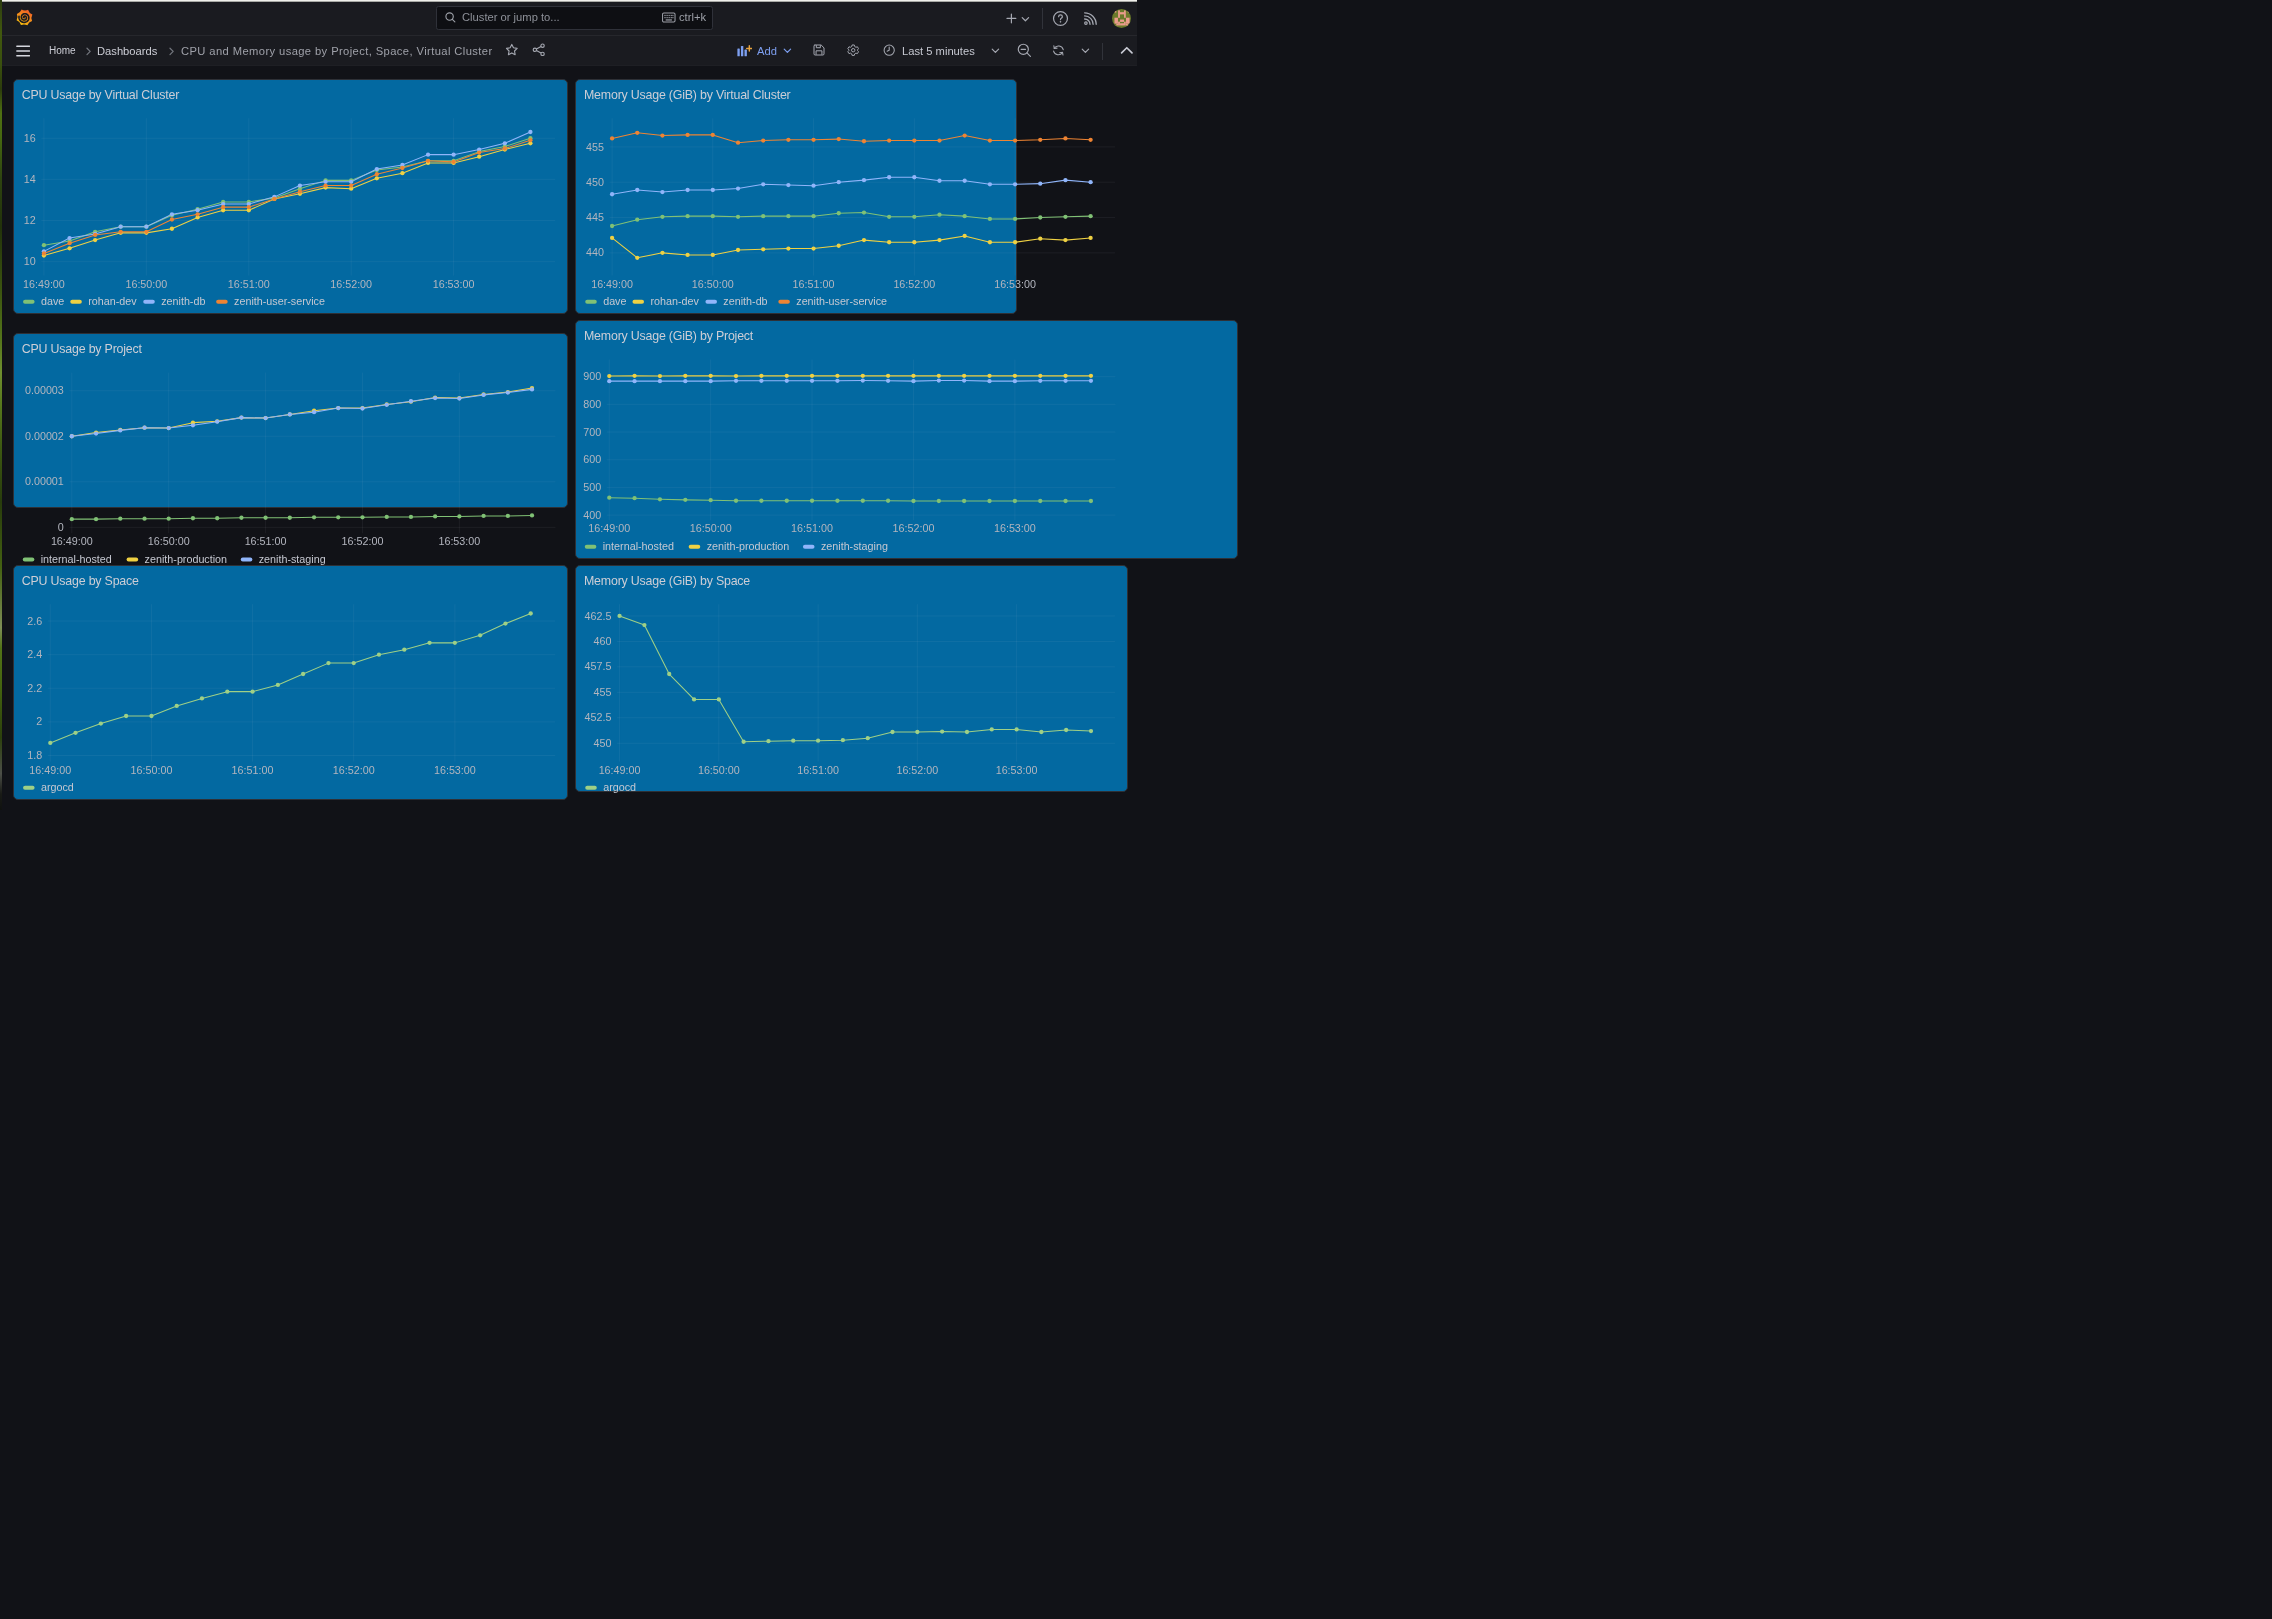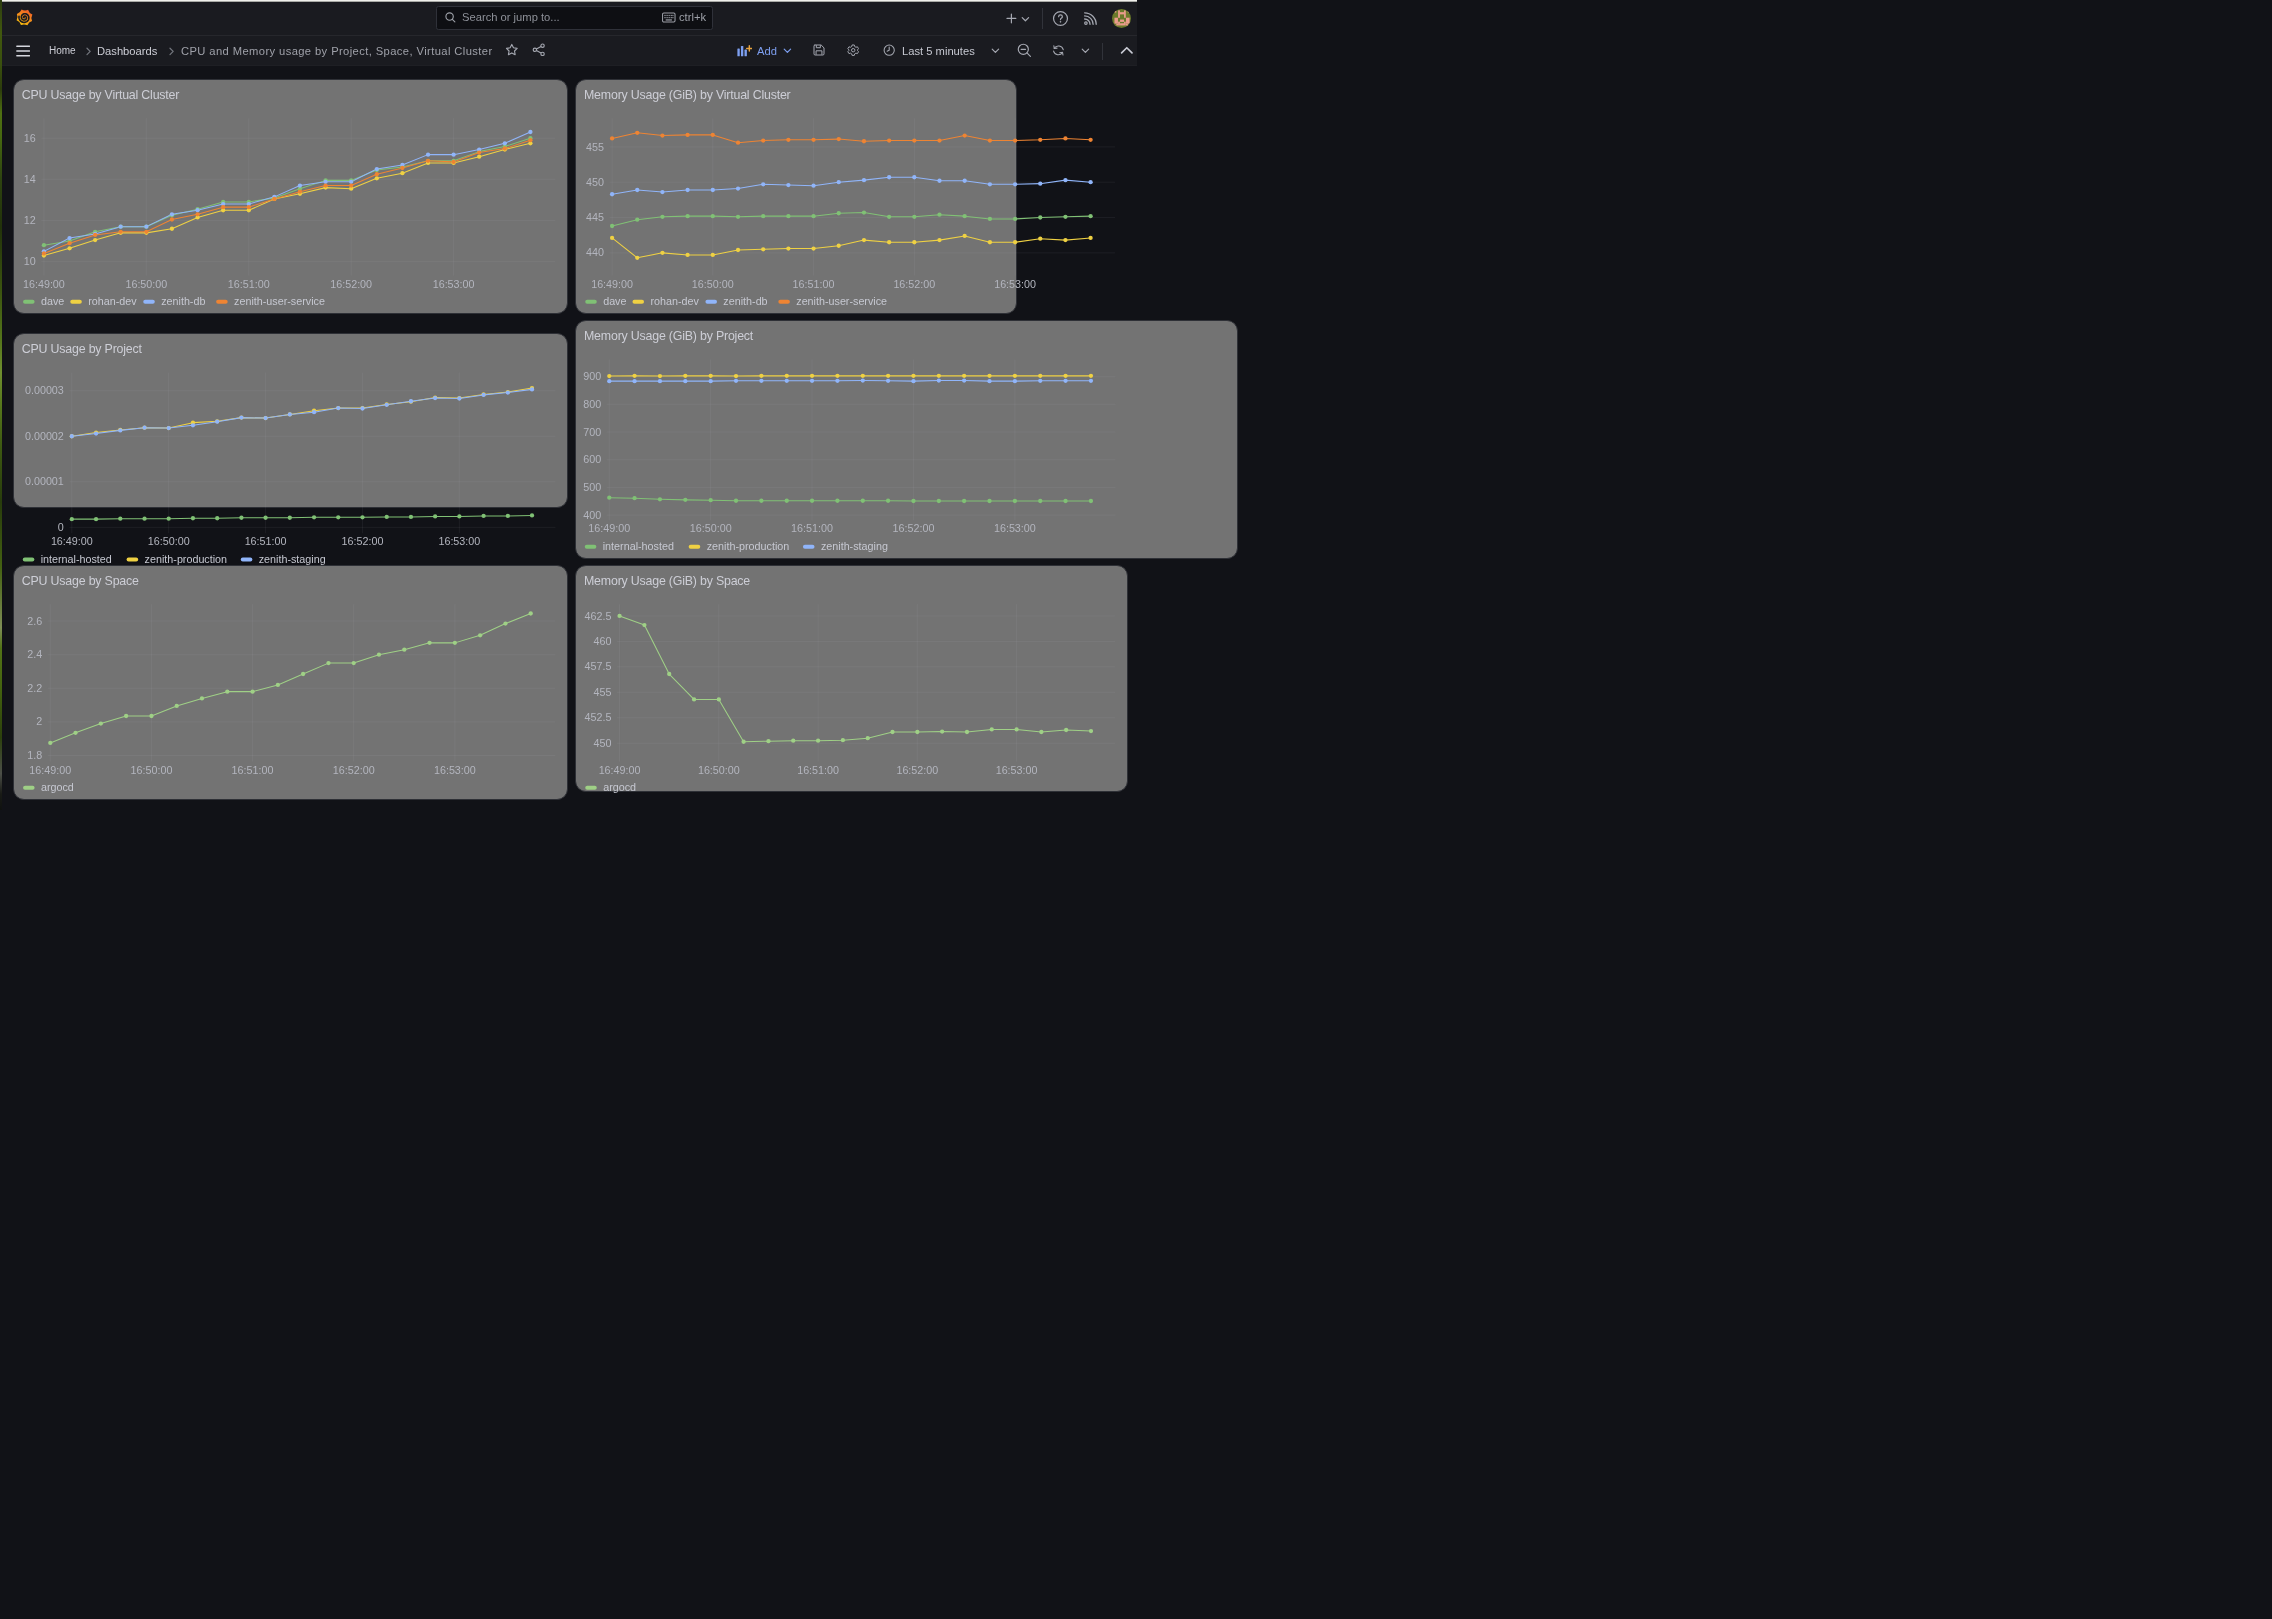--- a/index.html
+++ b/index.html
@@ -5,21 +5,21 @@
 html,body { width:1136px; height:810px; background:#111217; overflow:hidden;
   font-family:"Liberation Sans", sans-serif; -webkit-font-smoothing:antialiased; }
 .abs { position:absolute; }
 #wallpaper { position:absolute; left:0; top:0; width:1.6px; height:810px;
   background:linear-gradient(180deg,#2c3d10 0%,#41580e 4%,#3a500e 8%,#2c3c0c 11%,#4f7012 14%,#466810 17%,#2e4410 22%,#22320a 28%,#3c5510 36%,#55761b 42%,#6f8f2f 46%,#57781c 50%,#3e5a12 55%,#283c0c 62%,#446112 70%,#7e8e55 77.5%,#527317 80%,#44630f 85%,#2c400c 91%,#4c4f48 95.5%,#191b16 98%,#101210 100%);
   }
 #topstrip { position:absolute; left:2px; top:0; width:1135px; height:2.4px; background:#F0F0EC; border-bottom:0.4px solid #A9AAA6; }
 #navbar { position:absolute; left:2px; top:2.4px; width:1135px; height:33px; background:#1A1B20; }
 #crumbbar { position:absolute; left:2px; top:35px; width:1135px; height:31px; background:#1A1B20; border-top:0.8px solid #26272C; border-bottom:0.8px solid #1E1F24;}
 .searchbox { background:#0E0F13; border:0.8px solid #2F3139; border-radius:2.4px; }
-.panel { position:absolute; background:#737373; border:0.8px solid #2E3036; border-radius:11px;padding-left:28px; }
+.panel { position:absolute; background:#0369a1; border:0.8px solid #2E3036; border-radius:5px;padding-left:28px; }
 .ptitle { position:absolute; left:8px; top:7.6px; font-size:12.4px; font-weight:500; color:#CDCED6; letter-spacing:-0.2px; }
 svg { position:absolute; left:0; top:0; }
 text.ax { font-family:"Liberation Sans",sans-serif; font-size:13.5px; fill:#B3B5BE; }
 text.leg { font-family:"Liberation Sans",sans-serif; font-size:13.5px; fill:#C6C8D1; }
 </style></head><body>
 
 <div id="wallpaper"></div>
 <div id="topstrip"></div>
 <div id="navbar"></div>
 <div id="crumbbar"></div>
@@ -31,21 +31,21 @@
       </linearGradient>
     </defs>
 <path fill="url(#glog)" d="M 20.27 8.13 Q 18.09 12.02 19.93 16.09 L 19.93 16.09 Q 15.64 17.30 14.07 21.47 L 14.07 21.47 Q 10.18 19.29 6.11 21.13 L 6.11 21.13 Q 4.90 16.84 0.73 15.27 L 0.73 15.27 Q 2.91 11.38 1.07 7.31 L 1.07 7.31 Q 5.36 6.10 6.93 1.93 L 6.93 1.93 Q 10.82 4.11 14.89 2.27 L 14.89 2.27 Q 16.10 6.56 20.27 8.13 Z"></path>
 <path fill="none" stroke="#1A1B20" stroke-width="2.05" stroke-linecap="round" d="M 10.09 12.07 L 10.01 12.05 L 9.93 12.02 L 9.85 11.98 L 9.77 11.92 L 9.70 11.84 L 9.63 11.75 L 9.58 11.65 L 9.54 11.54 L 9.51 11.42 L 9.50 11.28 L 9.51 11.15 L 9.53 11.01 L 9.58 10.87 L 9.64 10.73 L 9.73 10.59 L 9.83 10.47 L 9.96 10.35 L 10.10 10.24 L 10.26 10.16 L 10.43 10.08 L 10.62 10.03 L 10.82 10.01 L 11.02 10.00 L 11.23 10.02 L 11.45 10.07 L 11.66 10.15 L 11.86 10.25 L 12.06 10.38 L 12.24 10.53 L 12.41 10.71 L 12.56 10.92 L 12.69 11.14 L 12.79 11.38 L 12.86 11.64 L 12.91 11.92 L 12.92 12.20 L 12.90 12.49 L 12.84 12.78 L 12.75 13.06 L 12.62 13.34 L 12.46 13.61 L 12.27 13.86 L 12.04 14.09 L 11.78 14.30 L 11.50 14.48 L 11.19 14.62 L 10.86 14.74 L 10.52 14.81 L 10.16 14.85 L 9.79 14.84 L 9.42 14.79 L 9.06 14.70 L 8.70 14.56 L 8.35 14.38 L 8.03 14.15 L 7.72 13.89 L 7.45 13.59 L 7.20 13.25 L 7.00 12.89 L 6.83 12.50 L 6.71 12.08 L 6.64 11.65 L 6.62 11.20 L 6.65 10.76 L 6.73 10.31 L 6.87 9.86 L 7.05 9.44 L 7.29 9.03 L 7.58 8.64 L 7.91 8.29 L 8.29 7.97 L 8.70 7.69 L 9.15 7.46 L 9.63 7.29 L 10.13 7.16 L 10.65 7.10 L 11.18 7.09 L 11.71 7.14 L 12.23 7.26 L 12.75 7.44 L 13.25 7.68 L 13.72 7.97 L 14.16 8.33 L 14.56 8.73 L 14.92 9.19 L 15.23 9.68 L 15.48 10.21 L 15.66 10.78 L 15.79 11.37 L 15.85 11.97 L 15.83 12.58 L 15.75 13.20 L 15.60 13.80 L 15.37 14.39 L 15.08 14.96 L 14.72 15.49 L 14.30 15.98 L 13.82 16.43 L 13.29 16.82 L 12.71 17.15 L 12.09 17.42 L 11.44 17.62 L 10.77 17.74 L 10.08 17.79 L 9.38 17.75 L 8.69 17.64 L 8.01 17.44 L 7.35 17.17 L 6.72 16.82 L 6.12 16.40 L 5.58 15.91 L 5.09 15.35 L 4.66 14.74 L 4.31 14.08 L 4.03 13.37 L 3.83 12.64 L 3.71 11.88 L 3.68 11.10 L 3.74 10.32"></path>
 </svg>
 <div class="abs searchbox" style="left:436px;top:5.6px;width:277px;height:24px"></div>
 <svg class="abs" style="left:444px;top:11.2px" width="12.8" height="12.8" viewBox="0 0 16 16">
 <circle cx="7" cy="7" r="4.6" fill="none" stroke="#9DA0A8" stroke-width="1.4"></circle>
 <line x1="10.4" y1="10.4" x2="13.6" y2="13.6" stroke="#9DA0A8" stroke-width="1.4" stroke-linecap="round"></line>
   </svg>
-<div class="abs" style="left:462px;top:10.8px;font-size:11.2px;color:#8E9199">Search or jump to...</div>
+<div class="abs" style="left:462px;top:10.8px;font-size:11.2px;color:#8E9199">Cluster or jump to...</div>
 <svg class="abs" style="left:662px;top:12px" width="13.6" height="11.2" viewBox="0 0 17 14">
 <rect x="0.7" y="1.2" width="15.6" height="11.4" rx="1.6" fill="none" stroke="#9DA0A8" stroke-width="1.3"></rect>
 <g fill="#9DA0A8">
       <rect x="3" y="3.6" width="1.5" height="1.5"></rect>
       <rect x="5.6" y="3.6" width="1.5" height="1.5"></rect>
       <rect x="8.2" y="3.6" width="1.5" height="1.5"></rect>
       <rect x="10.8" y="3.6" width="1.5" height="1.5"></rect>
       <rect x="13" y="3.6" width="1.3" height="1.5"></rect>
       <rect x="3" y="6.3" width="1.5" height="1.5"></rect>
       <rect x="5.6" y="6.3" width="1.5" height="1.5"></rect>

